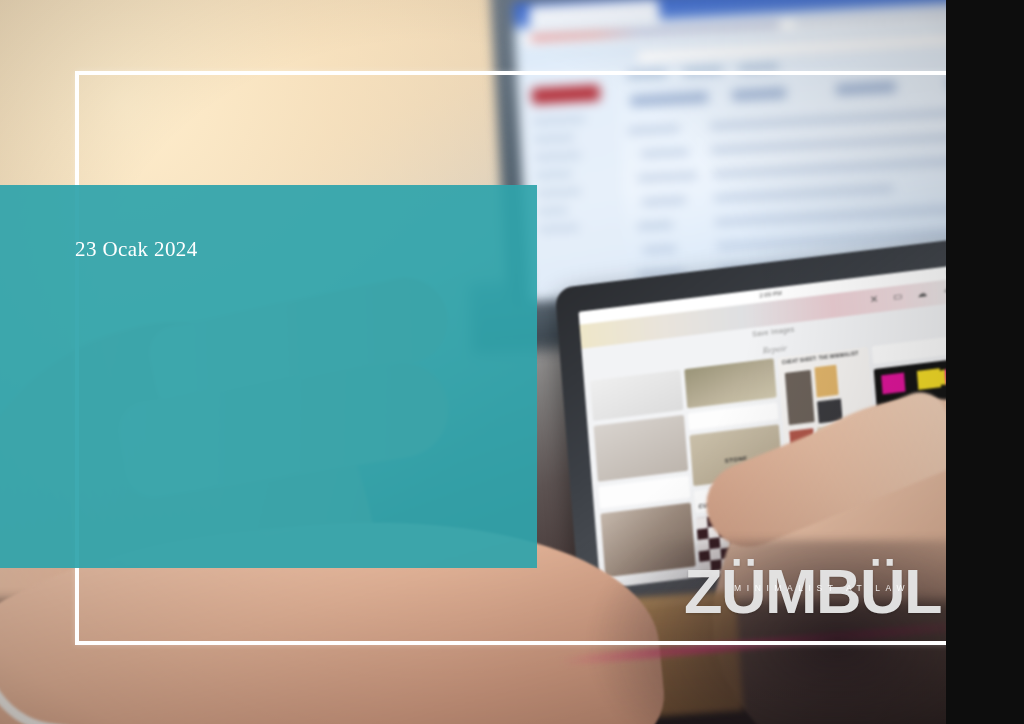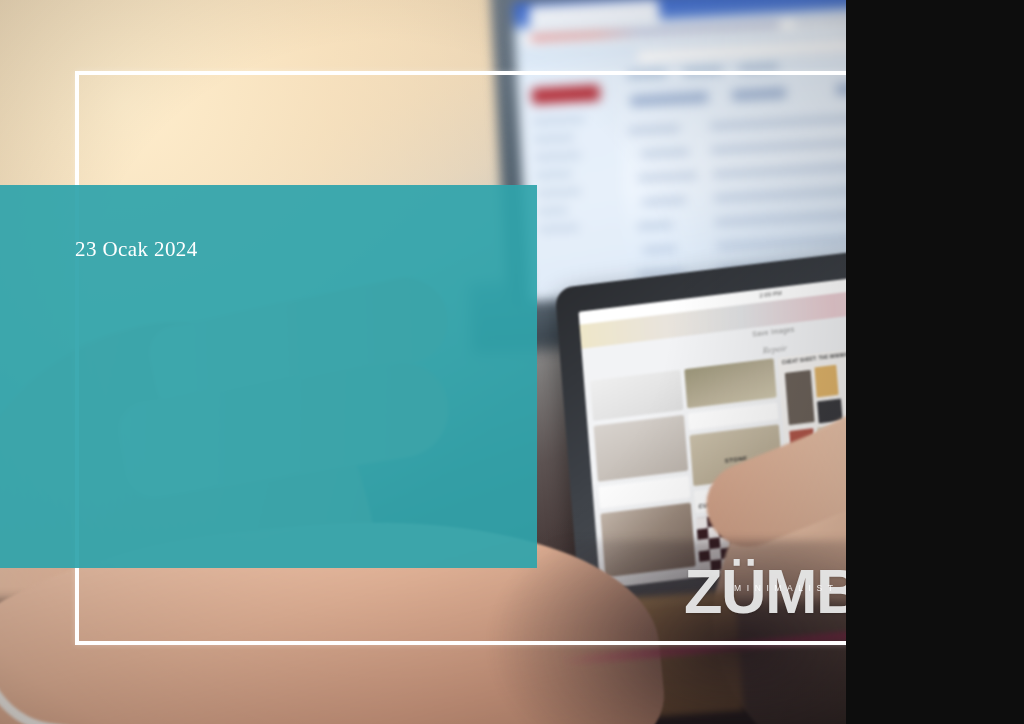--- a/index.html
+++ b/index.html
@@ -6,21 +6,21 @@
 
   html, body {
     width:1024px; height:724px;
     overflow:hidden;
     background:#0d0d0d;
     font-family:"Liberation Serif", serif;
   }
 
   #card {
     position:relative;
-    width:846px; height:724px;
+    width:946px; height:724px;
     overflow:hidden;
   }
 
   
   .photo { position:absolute; inset:0; overflow:hidden; }
 
   
   .bg-base {
     position:absolute; inset:0;
     background:

